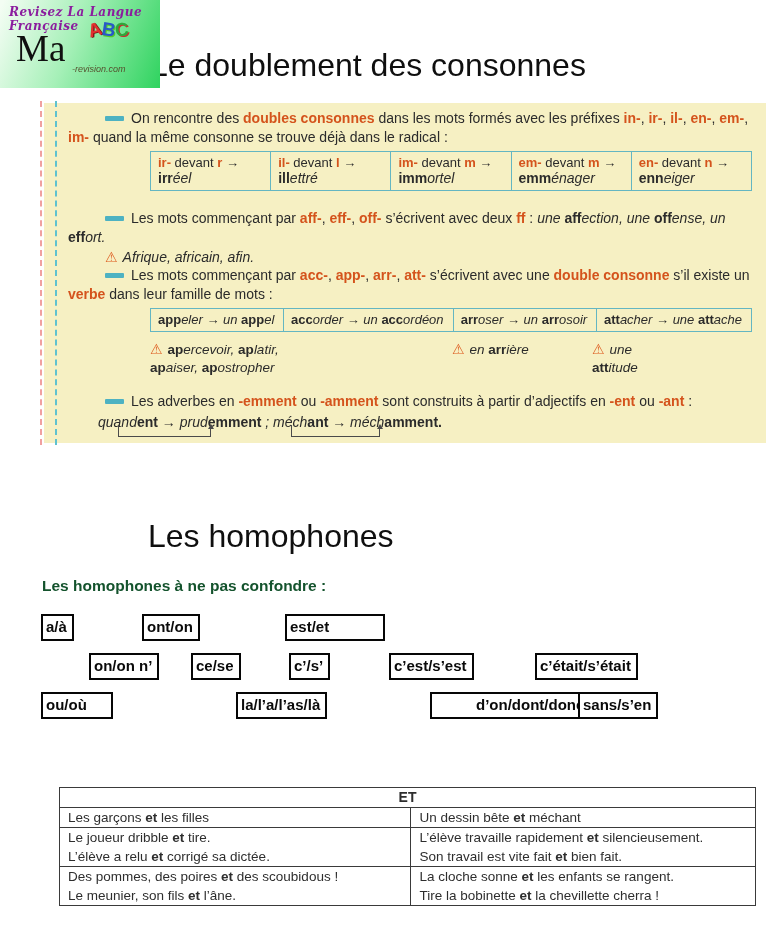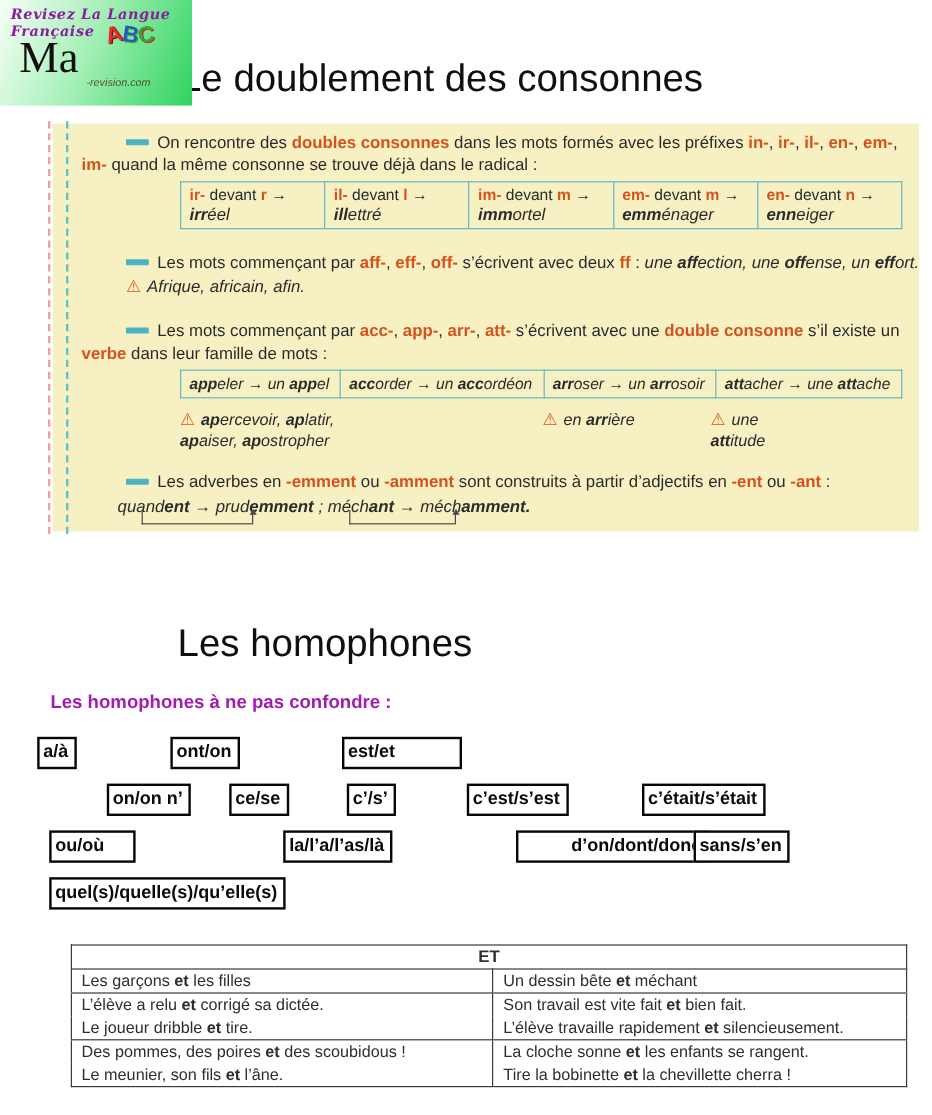--- a/index.html
+++ b/index.html
@@ -16,39 +16,39 @@
         font-size:37px;color:#101010;line-height:1;}
   .logo-site{position:absolute;left:72px;top:64px;font-style:italic;font-size:9px;color:#55512e;}
   .logo-abc{position:absolute;left:88px;top:20px;font-weight:800;font-size:19px;line-height:1;}
   .logo-abc .a{display:inline-block;color:#e23030;transform:rotate(-16deg);text-shadow:1px 1px 0 #7a1010;}
   .logo-abc .b{display:inline-block;color:#2858c8;transform:rotate(9deg);text-shadow:1px 1px 0 #58c828;}
   .logo-abc .c{display:inline-block;color:#2fa83c;transform:rotate(-7deg);text-shadow:1px 1px 0 #c82f2f;}
 
   
   .title-main{position:absolute;left:150px;top:47px;z-index:1;font-size:32px;color:#0f0f0f;white-space:nowrap;}
   .title-homophones{position:absolute;left:148px;top:518px;font-size:32px;color:#0f0f0f;white-space:nowrap;}
-  .intro{position:absolute;left:42px;top:577px;font-size:15.5px;font-weight:700;color:#a21caf;}
+  .intro{position:absolute;left:42px;top:577px;font-size:15.5px;font-weight:700;color:#14532d;}
 
   
   .rules-box{position:absolute;left:44px;top:103px;width:722px;height:340px;background:#f6f0c3;}
   .dash-pink{position:absolute;left:40px;top:101px;height:344px;border-left:2px dashed #f0a0a0;z-index:2;}
   .dash-teal{position:absolute;left:55px;top:101px;height:344px;border-left:2px dashed #5fc2cf;z-index:2;}
 
   .rule{position:absolute;font-size:14px;line-height:19px;color:#2b2b2b;}
   .rule.hang{text-indent:37px;}
   .dash-bullet{display:inline-block;width:19px;height:5px;background:#4db2c2;border-radius:1px;
         margin-right:7px;vertical-align:2px;}
   .warn-icon{color:#dd5a1d;font-size:14px;margin-right:5px;font-style:normal;}
   .warn-line{margin-top:1px;}
 
   .sg-d{}
   .sg-o{color:#d4531c;font-weight:700;}
   .sg-b{font-weight:700;}
   .sg-i{font-style:italic;}
-  .sg-bi{font-style:italic;font-weight:700;}
+  .sg-bi{font-weight:700;}
 
   table.inner{border-collapse:collapse;position:absolute;background:transparent;}
   table.inner td{border:1px solid #64b6c2;vertical-align:top;padding:3px 7px 4px 7px;color:#2b2b2b;}
   .t1{left:106px;top:48px;width:602px;}
   .t1 td{width:20%;}
   .t1-head{font-size:13px;white-space:nowrap;}
   .t1-word{font-size:14px;white-space:nowrap;}
   .t2{left:106px;top:205px;width:602px;}
   .t2 td{white-space:nowrap;font-size:13px;padding:3px 6px;}
 
@@ -159,58 +159,57 @@
         <span class="head"></span>
       </div>
   </div>
 
   <div class="dash-pink"></div>
   <div class="dash-teal"></div>
 
   <div class="title-homophones">Les homophones</div>
   <div class="intro">Les homophones à ne pas confondre :</div>
 
-  <div class="hbox" style="left:31px;top:614px;">a/à</div>
+  <div class="hbox" style="left:41px;top:614px;">a/à</div>
   <div class="hbox" style="left:142px;top:614px;">ont/on</div>
   <div class="hbox" style="left:285px;top:614px;min-width:100px;">est/et</div>
 
   <div class="hbox" style="left:41px;top:653px;margin-left:48px;">on/on n’</div>
   <div class="hbox" style="left:191px;top:653px;">ce/se</div>
   <div class="hbox" style="left:289px;top:653px;">c’/s’</div>
   <div class="hbox" style="left:389px;top:653px;">c’est/s’est</div>
   <div class="hbox" style="left:535px;top:653px;">c’était/s’était</div>
 
   <div class="hbox" style="left:41px;top:692px;min-width:72px;">ou/où</div>
   <div class="hbox" style="left:236px;top:692px;">la/l’a/l’as/là</div>
   <div class="hbox" style="left:430px;top:692px;padding-left:44px;">d’on/dont/donc</div>
   <div class="hbox" style="left:578px;top:692px;">sans/s’en</div>
 
-  <div class="hbox" style="left:41px;top:731px;">quel(s)/quelle(s)/qu’elle(s)</div>
 
   <table class="et-table">
     <thead>
       <tr>
         <th colspan="2">ET</th>
       </tr>
     </thead>
     <tbody>
       <tr>
         <td><span class="sg-d">Les garçons </span><span class="sg-b">et</span><span class="sg-d"> les filles</span></td>
         <td><span class="sg-d">Un dessin bête </span><span class="sg-b">et</span><span class="sg-d"> méchant</span></td>
       </tr>
     </tbody>
     <tbody>
       <tr>
+        <td><span class="sg-d">Le joueur dribble </span><span class="sg-b">et</span><span class="sg-d"> tire.</span></td>
+        <td><span class="sg-d">L’élève travaille rapidement </span><span class="sg-b">et</span><span class="sg-d"> silencieusement.</span></td>
+      </tr>
+      <tr>
         <td><span class="sg-d">L’élève a relu </span><span class="sg-b">et</span><span class="sg-d"> corrigé sa dictée.</span></td>
         <td><span class="sg-d">Son travail est vite fait </span><span class="sg-b">et</span><span class="sg-d"> bien fait.</span></td>
       </tr>
-      <tr>
-        <td><span class="sg-d">Le joueur dribble </span><span class="sg-b">et</span><span class="sg-d"> tire.</span></td>
-        <td><span class="sg-d">L’élève travaille rapidement </span><span class="sg-b">et</span><span class="sg-d"> silencieusement.</span></td>
-      </tr>
     </tbody>
     <tbody>
       <tr>
         <td><span class="sg-d">Des pommes, des poires </span><span class="sg-b">et</span><span class="sg-d"> des scoubidous !</span></td>
         <td><span class="sg-d">La cloche sonne </span><span class="sg-b">et</span><span class="sg-d"> les enfants se rangent.</span></td>
       </tr>
       <tr>
         <td><span class="sg-d">Le meunier, son fils </span><span class="sg-b">et</span><span class="sg-d"> l’âne.</span></td>
         <td><span class="sg-d">Tire la bobinette </span><span class="sg-b">et</span><span class="sg-d"> la chevillette cherra !</span></td>
       </tr>

